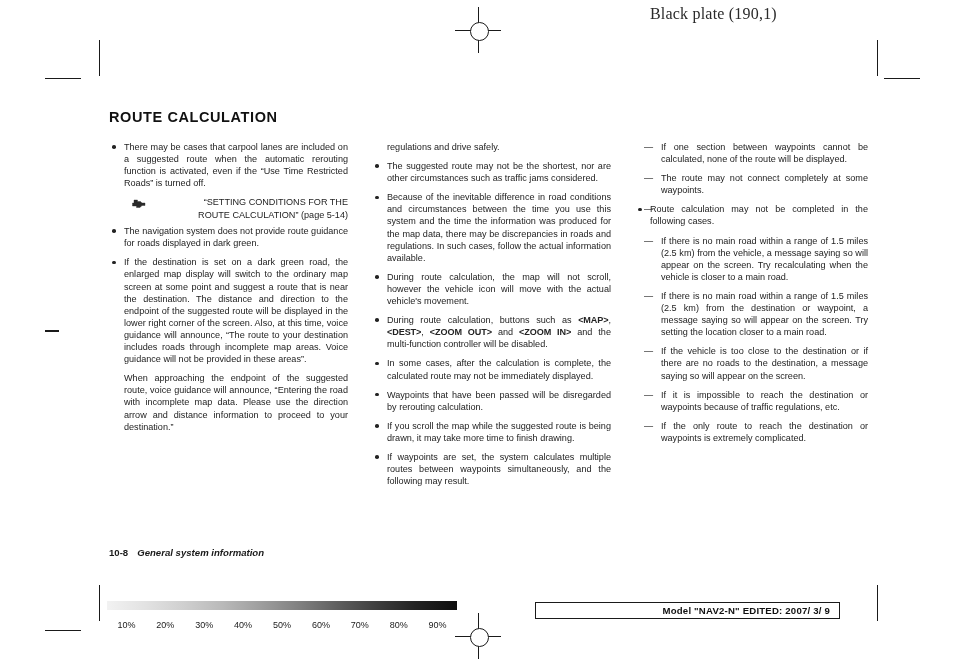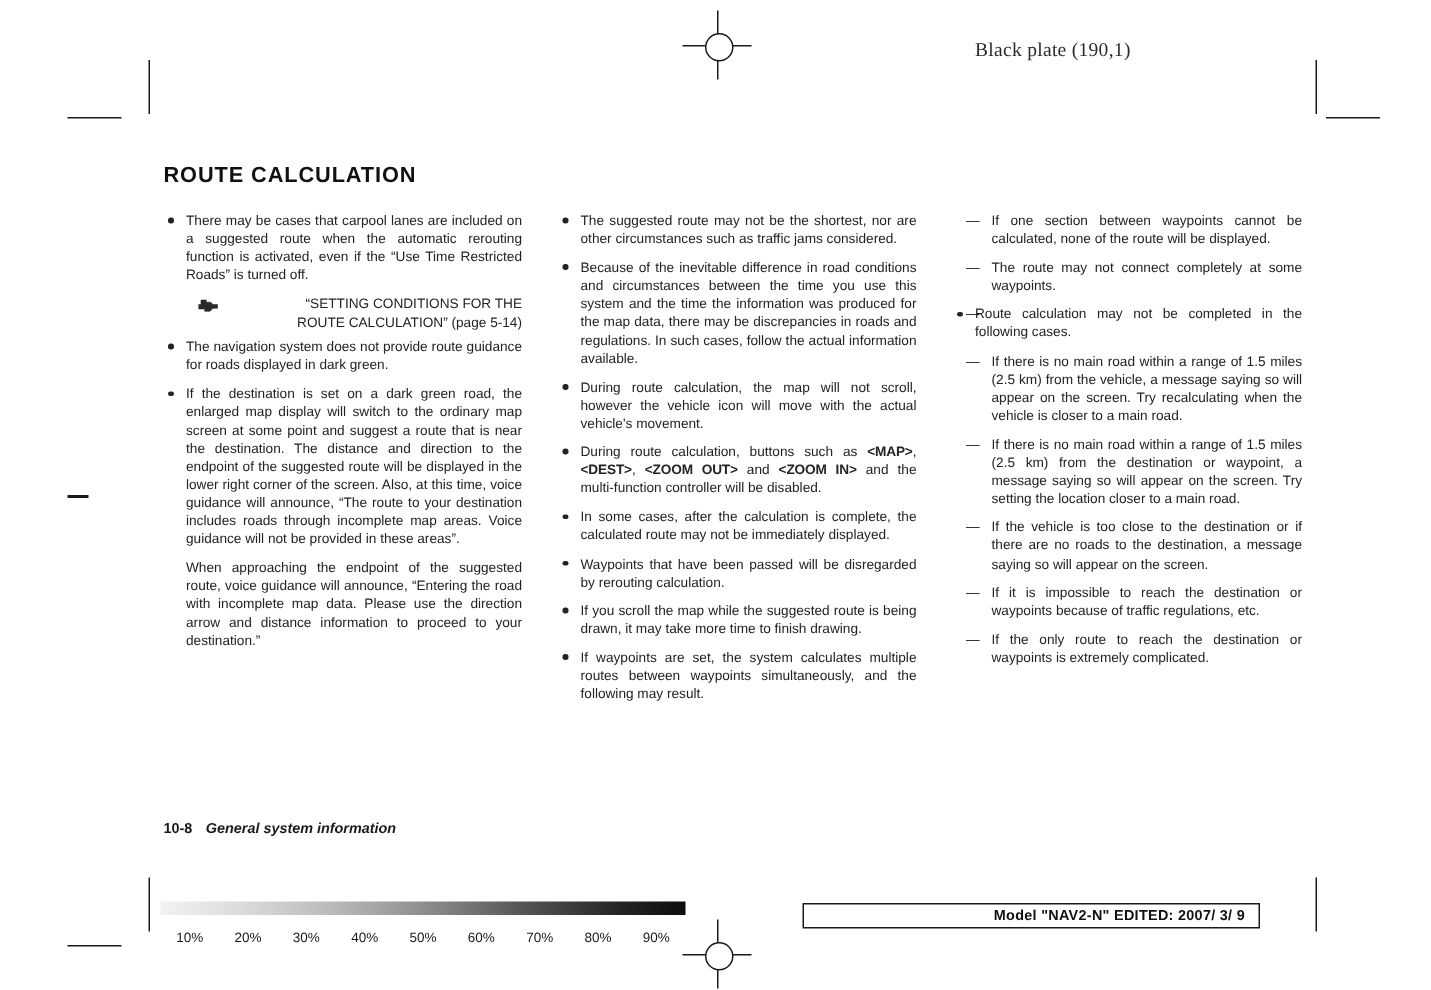--- a/index.html
+++ b/index.html
@@ -38,24 +38,24 @@
   .reg-mark .rm-c {
     position: absolute; left: 50%; top: 50%;
     width: 17px; height: 17px; margin-left: -8.5px; margin-top: -8.5px;
     border: 1px solid #1a1a1a; border-radius: 50%;
     background: #ffffff;
   }
 
   
   .black-plate {
     position: absolute;
-    top: 25px;
+    top: 5px;
     left: 650px;
     font-family: "Liberation Serif", serif;
-    font-size: 13px;
+    font-size: 16px;
     color: #2a2a2a;
     letter-spacing: 0.2px;
     white-space: nowrap;
   }
 
   
   .page-title {
     position: absolute;
     left: 109px;
     top: 109px;
@@ -234,20 +234,21 @@
         <svg class="hand" viewBox="0 0 28 20">
           <path d="M1 9 L1 15 L9 15 L9 18 L16 18 L20 14 L26 14 L26 9 L20 9 L17 6 L11 6 L11 3 L4 3 L4 9 Z M5 5 L9 5 M5 7 L9 7 M12 8 L16 8" fill="#2a2a2a" stroke="#2a2a2a" stroke-width="0.8"></path>
         </svg>
         <span class="ref-text"><span>“SETTING CONDITIONS FOR THE</span><span class="l2">ROUTE CALCULATION” (page 5-14)</span></span>
       </div>
       <div class="blk bullet"><span class="dot"></span><span>The navigation system does not provide route guidance for roads displayed in dark green.</span></div>
       <div class="blk bullet"><span class="dot"></span><span>If the destination is set on a dark green road, the enlarged map display will switch to the ordinary map screen at some point and suggest a route that is near the destination. The distance and direction to the endpoint of the suggested route will be displayed in the lower right corner of the screen. Also, at this time, voice guidance will announce, “The route to your destination includes roads through incomplete map areas. Voice guidance will not be provided in these areas”.</span></div>
       <div class="blk plain">When approaching the endpoint of the suggested route, voice guidance will announce, “Entering the road with incomplete map data. Please use the direction arrow and distance information to proceed to your destination.”</div>
     </div>
   <div class="col col-2">
+      <div class="blk plain">regulations and drive safely.</div>
       <div class="blk bullet"><span class="dot"></span><span>The suggested route may not be the shortest, nor are other circumstances such as traffic jams considered.</span></div>
       <div class="blk bullet"><span class="dot"></span><span>Because of the inevitable difference in road conditions and circumstances between the time you use this system and the time the information was produced for the map data, there may be discrepancies in roads and regulations. In such cases, follow the actual information available.</span></div>
       <div class="blk bullet"><span class="dot"></span><span>During route calculation, the map will not scroll, however the vehicle icon will move with the actual vehicle's movement.</span></div>
       <div class="blk bullet"><span class="dot"></span><span><span>During route calculation, buttons such as </span><span class="kbd">&lt;MAP&gt;</span><span>, </span><span class="kbd">&lt;DEST&gt;</span><span>, </span><span class="kbd">&lt;ZOOM OUT&gt;</span><span> and </span><span class="kbd">&lt;ZOOM IN&gt;</span><span> and the multi-function controller will be disabled.</span></span></div>
       <div class="blk bullet"><span class="dot"></span><span>In some cases, after the calculation is complete, the calculated route may not be immediately displayed.</span></div>
       <div class="blk bullet"><span class="dot"></span><span>Waypoints that have been passed will be disregarded by rerouting calculation.</span></div>
       <div class="blk bullet"><span class="dot"></span><span>If you scroll the map while the suggested route is being drawn, it may take more time to finish drawing.</span></div>
       <div class="blk bullet"><span class="dot"></span><span>If waypoints are set, the system calculates multiple routes between waypoints simultaneously, and the following may result.</span></div>
     </div>
   <div class="col col-3">

